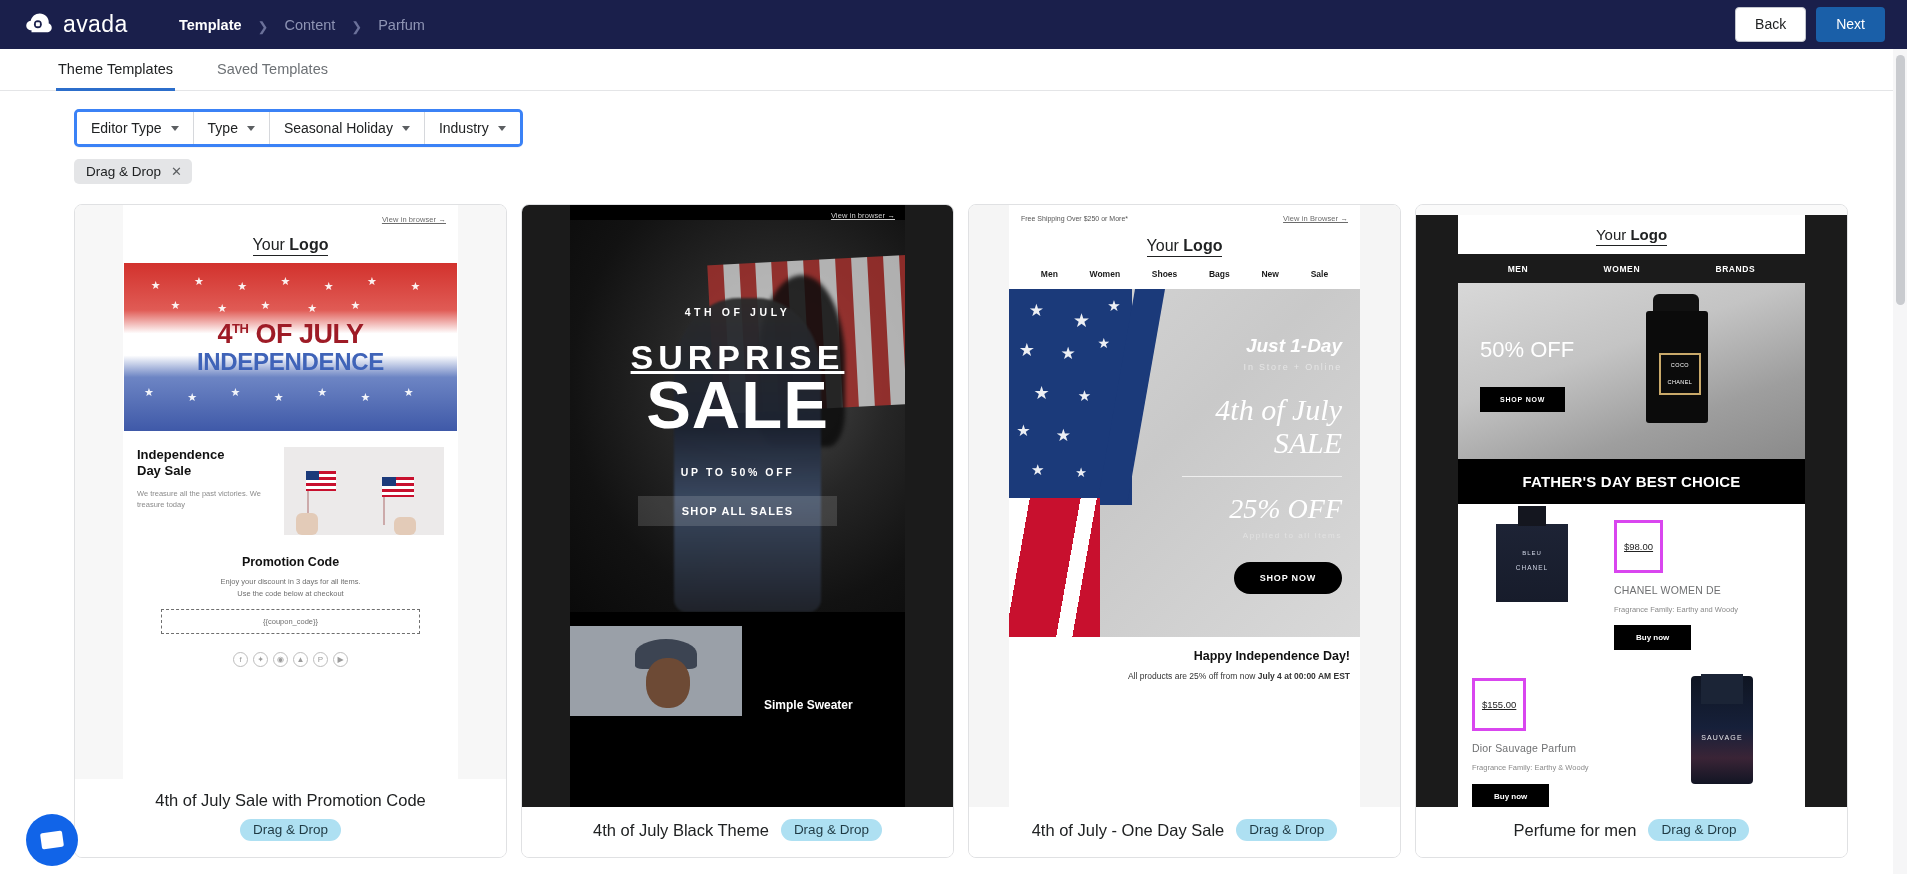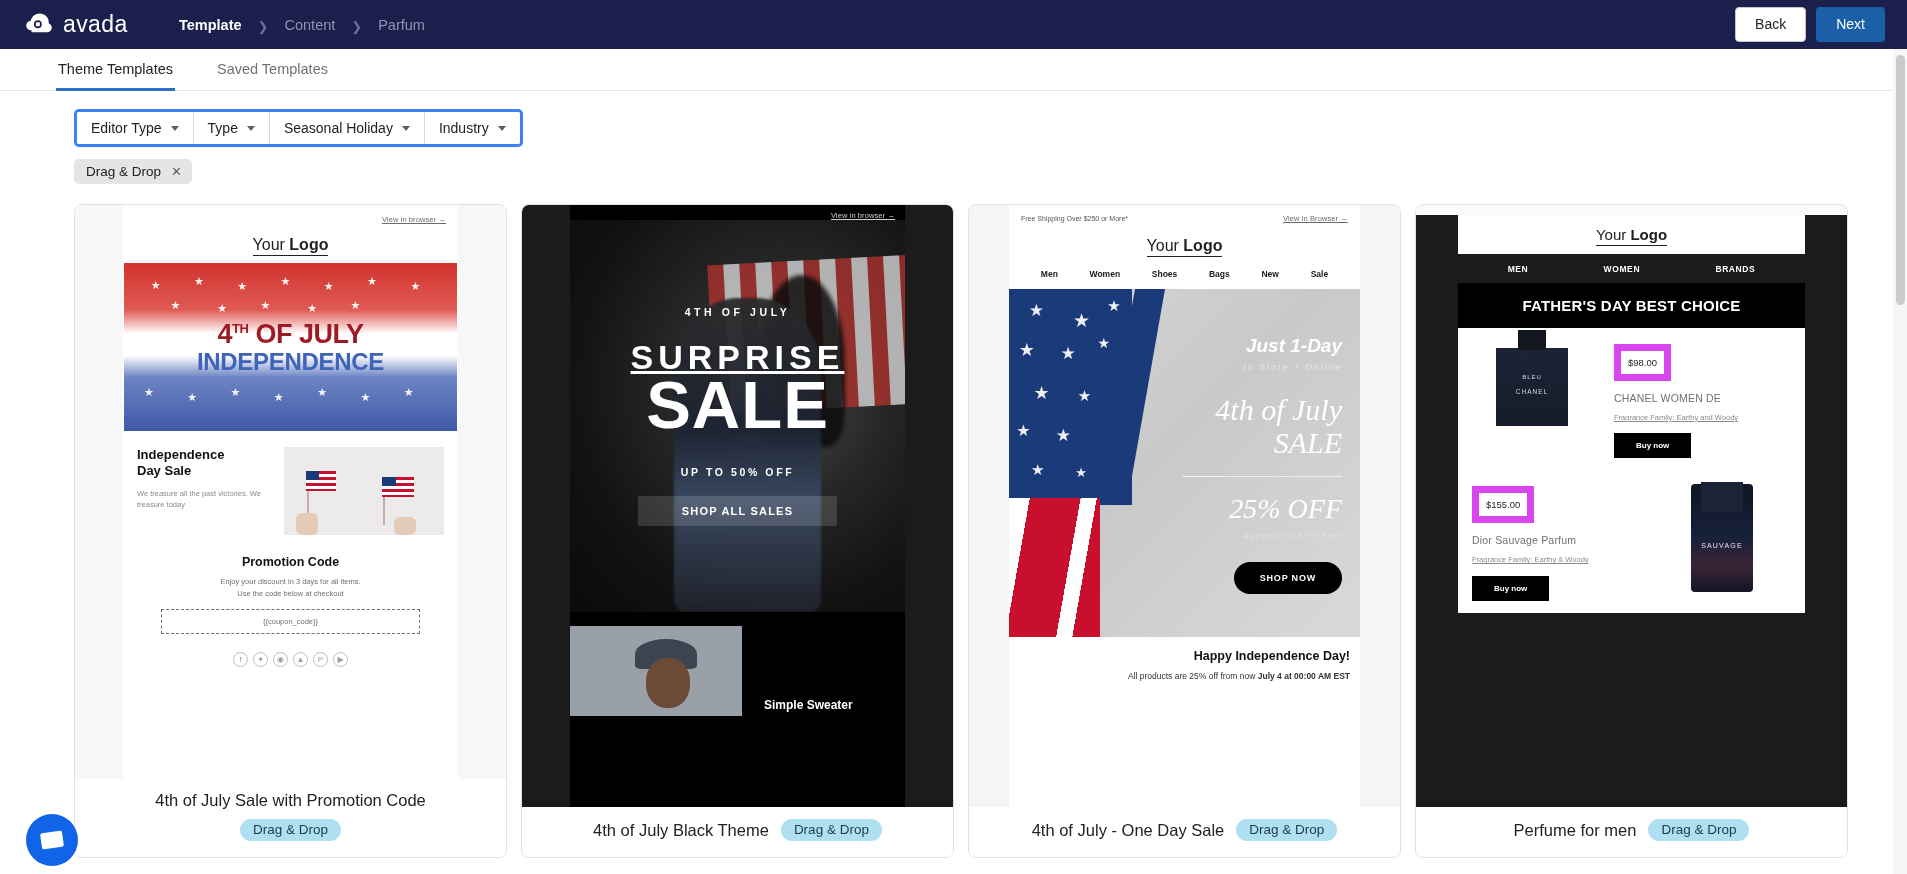--- a/index.html
+++ b/index.html
@@ -191,23 +191,23 @@
   .t4-label i { position:absolute; left:0; right:0; top:7px; text-align:center; color:#fff; font-size:5.5px; font-style:normal; letter-spacing:.4px;}
   .t4-label i.b { top:24px; }
   .t4-off { position:absolute; left:22px; top:54px; color:#fff; font-size:22px; font-weight:400; }
   .t4-shop { position:absolute; left:22px; top:104px; background:#000; color:#fff; font-size:7px;
      font-weight:700; letter-spacing:.8px; padding: 9px 20px; }
   .t4-band { background:#000; color:#fff; text-align:center; font-size:15px; font-weight:700; padding: 14px 0; letter-spacing:.2px;}
   .t4-prod { background:#fff; display:flex; padding: 12px 14px; gap:12px; }
   .t4-prod.rev { flex-direction: row-reverse; }
   .t4-pimg { flex: 0 0 130px; height:112px; position:relative; }
   .t4-pinfo { flex:1; padding-top:4px; }
-  .t4-price { display:inline-block; border:7px solid #d946ef; color:#232323; font-size:9.5px; padding: 6px 7px; }
+  .t4-price { display:inline-block; border:3px solid #d946ef; color:#232323; font-size:9.5px; padding: 18px 7px; text-decoration: underline; }
   .t4-pname { font-size:10.5px; color:#6f7072; margin-top:11px; letter-spacing:.2px; }
-  .t4-pfam { font-size:7.5px; color:#8a8a8a; margin-top:8px; line-height:1.5;text-decoration:underline; }
+  .t4-pfam { font-size:7.5px; color:#8a8a8a; margin-top:8px; line-height:1.5; }
   .t4-buy { display:inline-block; background:#000; color:#fff; font-size:8px; font-weight:700; padding:8px 22px; margin-top:10px; }
   .bottle-blue { position:absolute; left:24px; top:8px; width:72px; height:78px; background:linear-gradient(180deg,#1d2335,#171c2b); }
   .bottle-blue::before{content:"";position:absolute;left:22px;top:-18px;width:28px;height:20px;background:#14161f;}
   .bottle-blue i{position:absolute;left:0;right:0;top:26px;text-align:center;color:#cfd4e4;font-size:6px;font-style:normal;letter-spacing:1px;}
   .bottle-blue i.b{top:40px;font-size:6.5px;}
   .bottle-sauv { position:absolute; left:30px; top:2px; width:62px; height:108px;
      background:linear-gradient(180deg,#0f1522 0%,#16203a 48%,#3a2436 76%,#121524 100%); border-radius: 4px;}
   .bottle-sauv::before{content:"";position:absolute;left:10px;top:-2px;width:42px;height:30px;
      background:repeating-linear-gradient(180deg,#1b2436 0 3px,#2b3松 3px 5px);background-color:#1b2436;}
   .bottle-sauv i{position:absolute;left:0;right:0;top:58px;text-align:center;color:#e7e7ea;font-size:7px;font-style:normal;letter-spacing:1.2px;}
@@ -462,20 +462,30 @@
     <div class="card-preview">
       <div class="t4">
         <div class="t4-logo">
           <span><span>Your </span><b>Logo</b></span>
         </div>
         <div class="t4-nav">
           <div>MEN</div>
           <div>WOMEN</div>
           <div>BRANDS</div>
         </div>
+        <div class="t4-hero">
+          <div class="t4-cap"></div>
+          <div class="t4-bottle"></div>
+          <div class="t4-label">
+            <i>COCO</i>
+            <i class="b">CHANEL</i>
+          </div>
+          <div class="t4-off">50% OFF</div>
+          <div class="t4-shop">SHOP NOW</div>
+        </div>
         <div class="t4-band">FATHER'S DAY BEST CHOICE</div>
         <div class="t4-prod">
           <div class="t4-pimg">
             <div class="bottle-blue">
               <i>BLEU</i>
               <i class="b">CHANEL</i>
             </div>
           </div>
           <div class="t4-pinfo">
             <div class="t4-price">$98.00</div>

